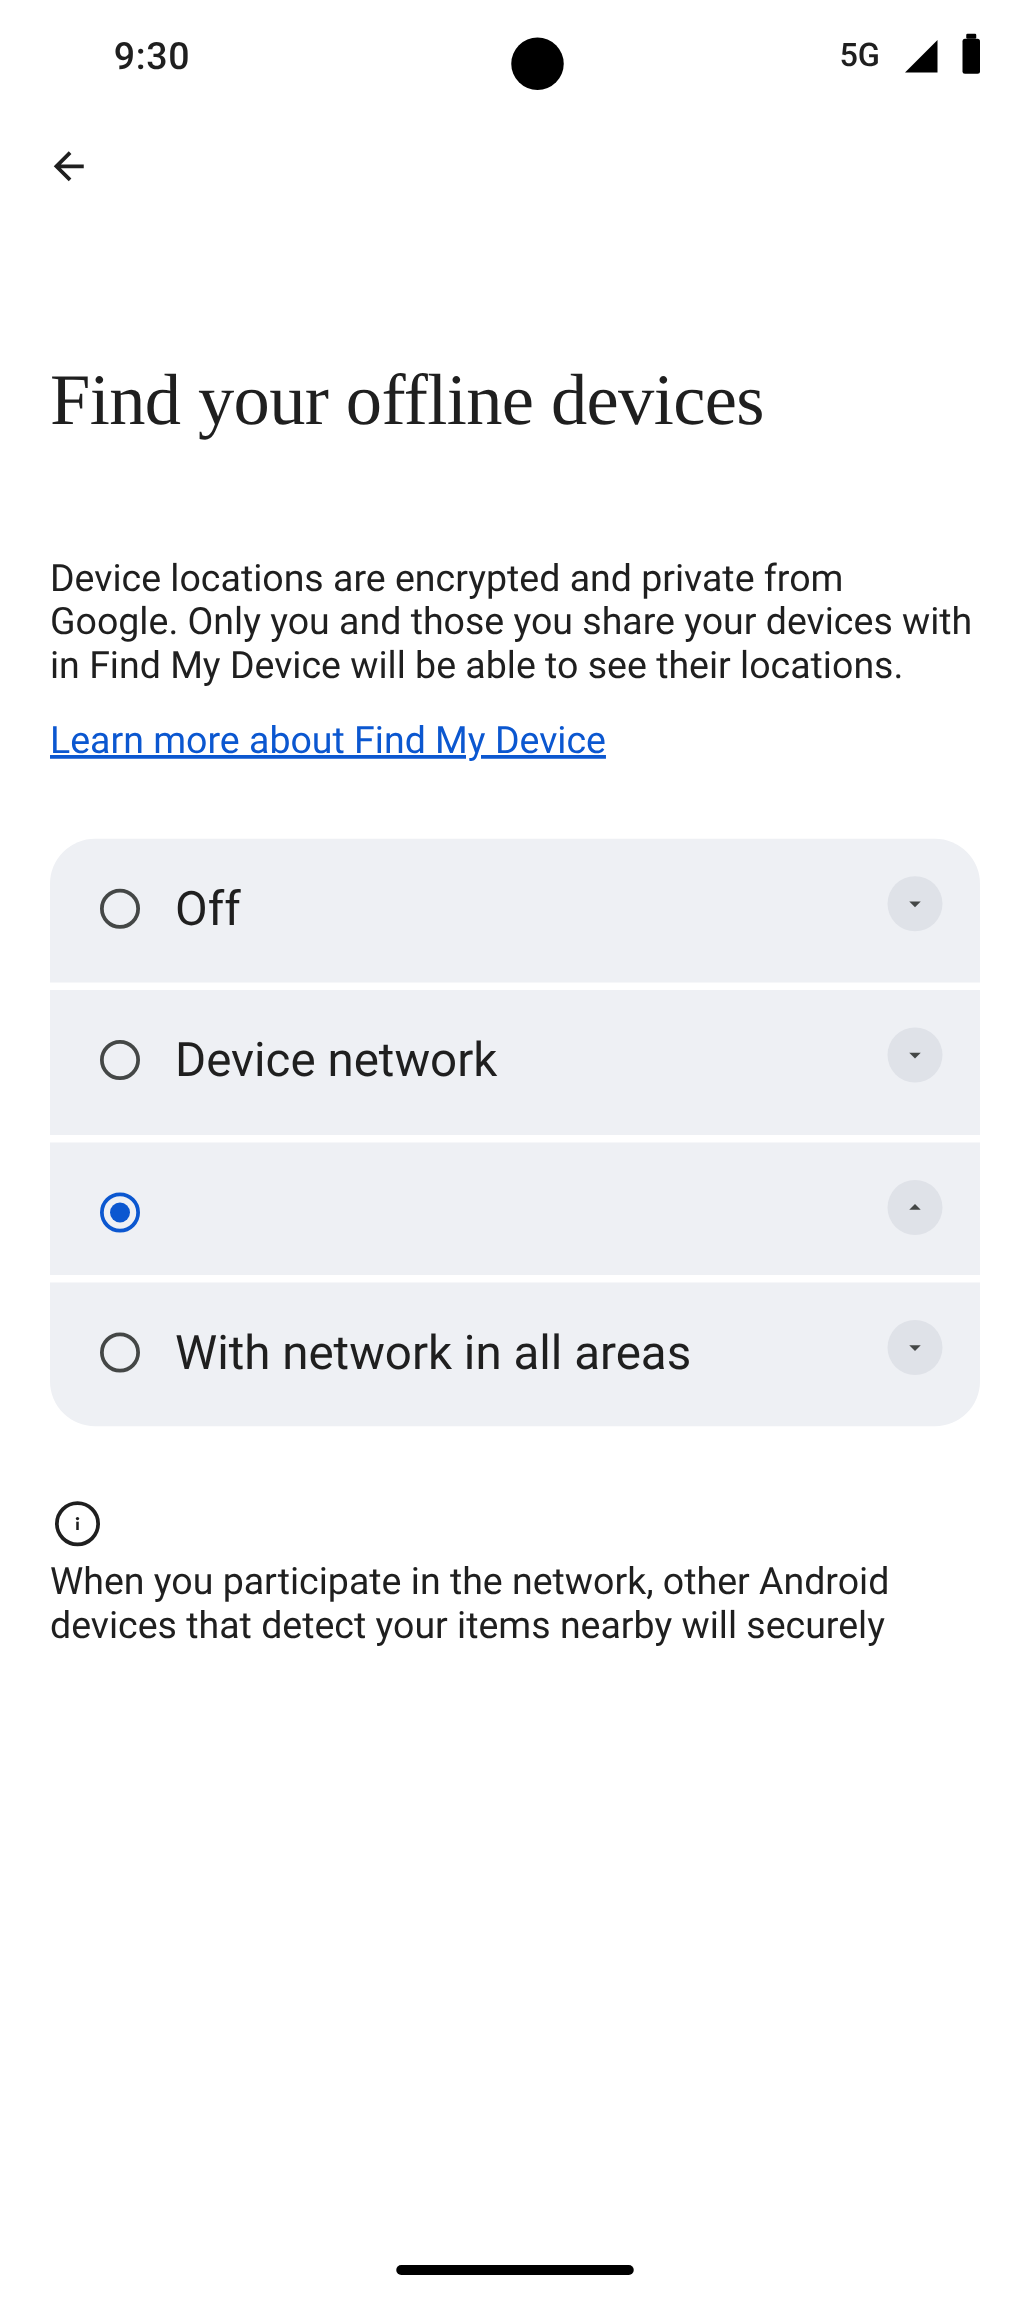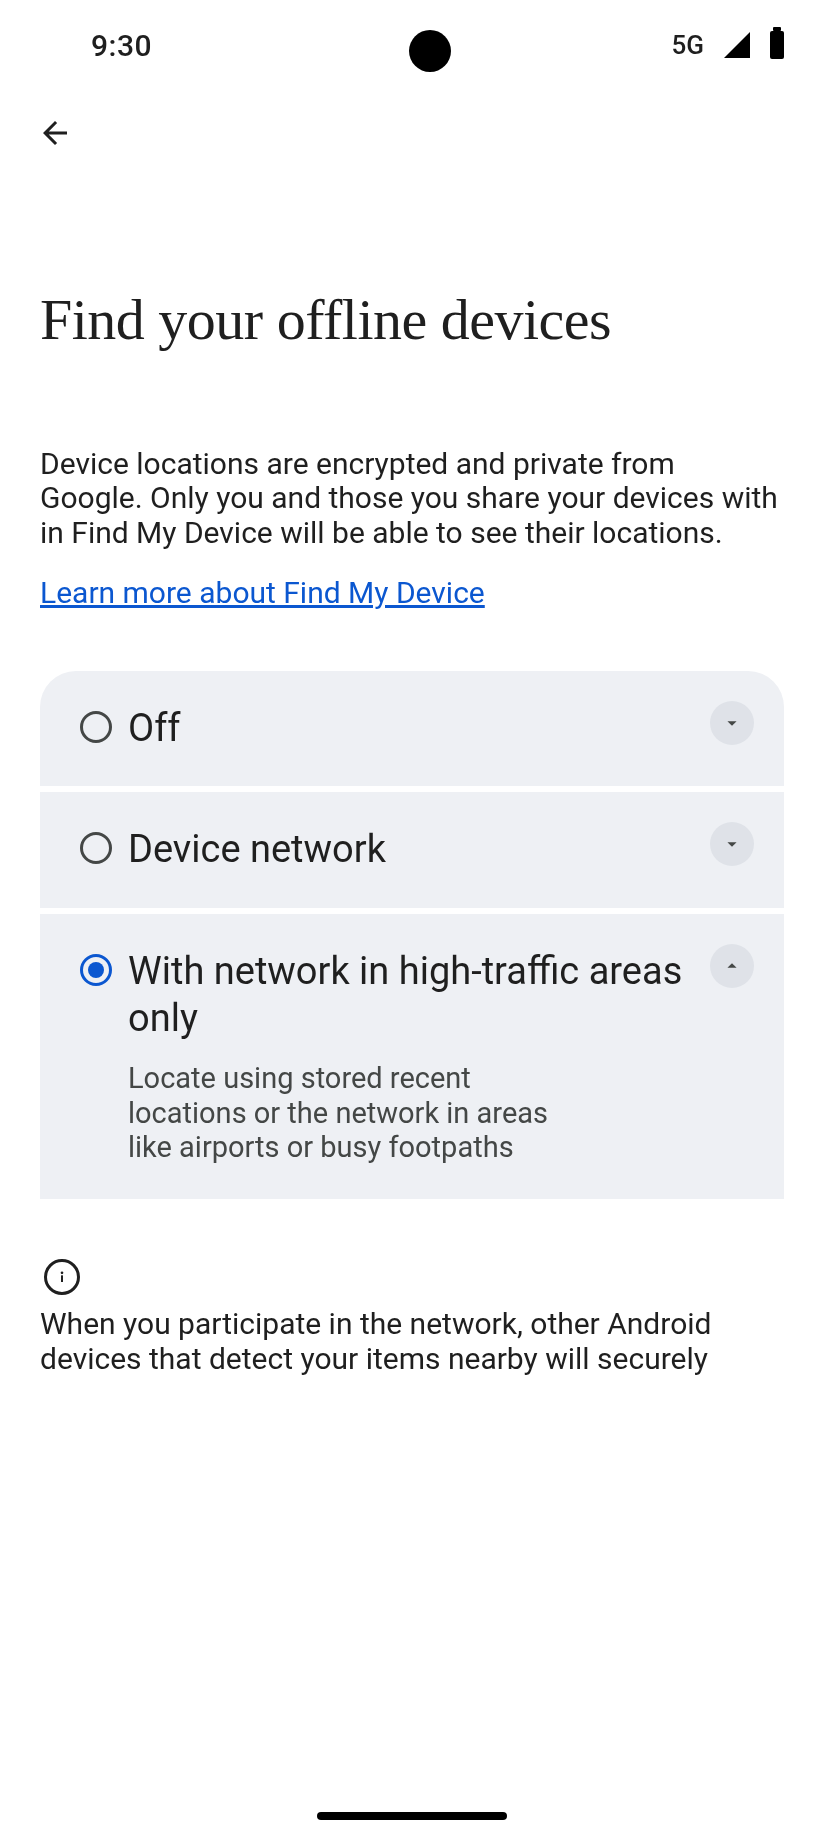--- a/index.html
+++ b/index.html
@@ -91,21 +91,21 @@
     margin-top: 60px;
     display: flex;
     flex-direction: column;
     gap: 6px;
   }
   .option {
     background: #eef0f4;
     padding: 34px 30px 34px 30px;
     display: flex;
     align-items: flex-start;
-    gap: 16px;
+    gap: 28px;
     position: relative;
   }
   .option.first { border-top-left-radius: 36px; border-top-right-radius: 36px; }
   .option.last  { border-bottom-left-radius: 36px; border-bottom-right-radius: 36px; }
 
   .radio {
     width: 32px;
     height: 32px;
     border: 3px solid #444746;
     border-radius: 50%;
@@ -235,31 +235,38 @@
       </div>
       <div class="chevron-btn">
         <svg viewBox="0 0 24 24">
             <path d="M7 10l5 5 5-5z" fill="#444746"></path>
           </svg>
       </div>
     </div>
 
     <div class="option">
       <div class="radio selected"></div>
+      <div class="chevron-btn">
+        <svg viewBox="0 0 24 24">
+            <path d="M7 14l5-5 5 5z" fill="#444746"></path>
+          </svg>
+      </div>
+    </div>
+
+    <div class="option last">
+      <div class="radio"></div>
       <div class="option-body">
-        <div class="option-label">With network in high-traffic areas only</div>
-        <div class="option-desc">Locate using stored recent locations or the network in areas like airports or busy footpaths</div>
-      </div>
-      <div class="chevron-btn">
-        <svg viewBox="0 0 24 24">
-            <path d="M7 14l5-5 5 5z" fill="#444746"></path>
-          </svg>
-      </div>
-    </div>
-
+        <div class="option-label">With network in all areas</div>
+      </div>
+      <div class="chevron-btn">
+        <svg viewBox="0 0 24 24">
+            <path d="M7 10l5 5 5-5z" fill="#444746"></path>
+          </svg>
+      </div>
+    </div>
 
   </div>
 
   <div class="info-block">
     <div class="info-icon">
       <svg viewBox="0 0 24 24" width="20" height="20">
           <circle cx="12" cy="7" r="1.6" fill="#1f1f1f"></circle>
           <rect x="10.8" y="10" width="2.4" height="8" fill="#1f1f1f"></rect>
         </svg>
     </div>

